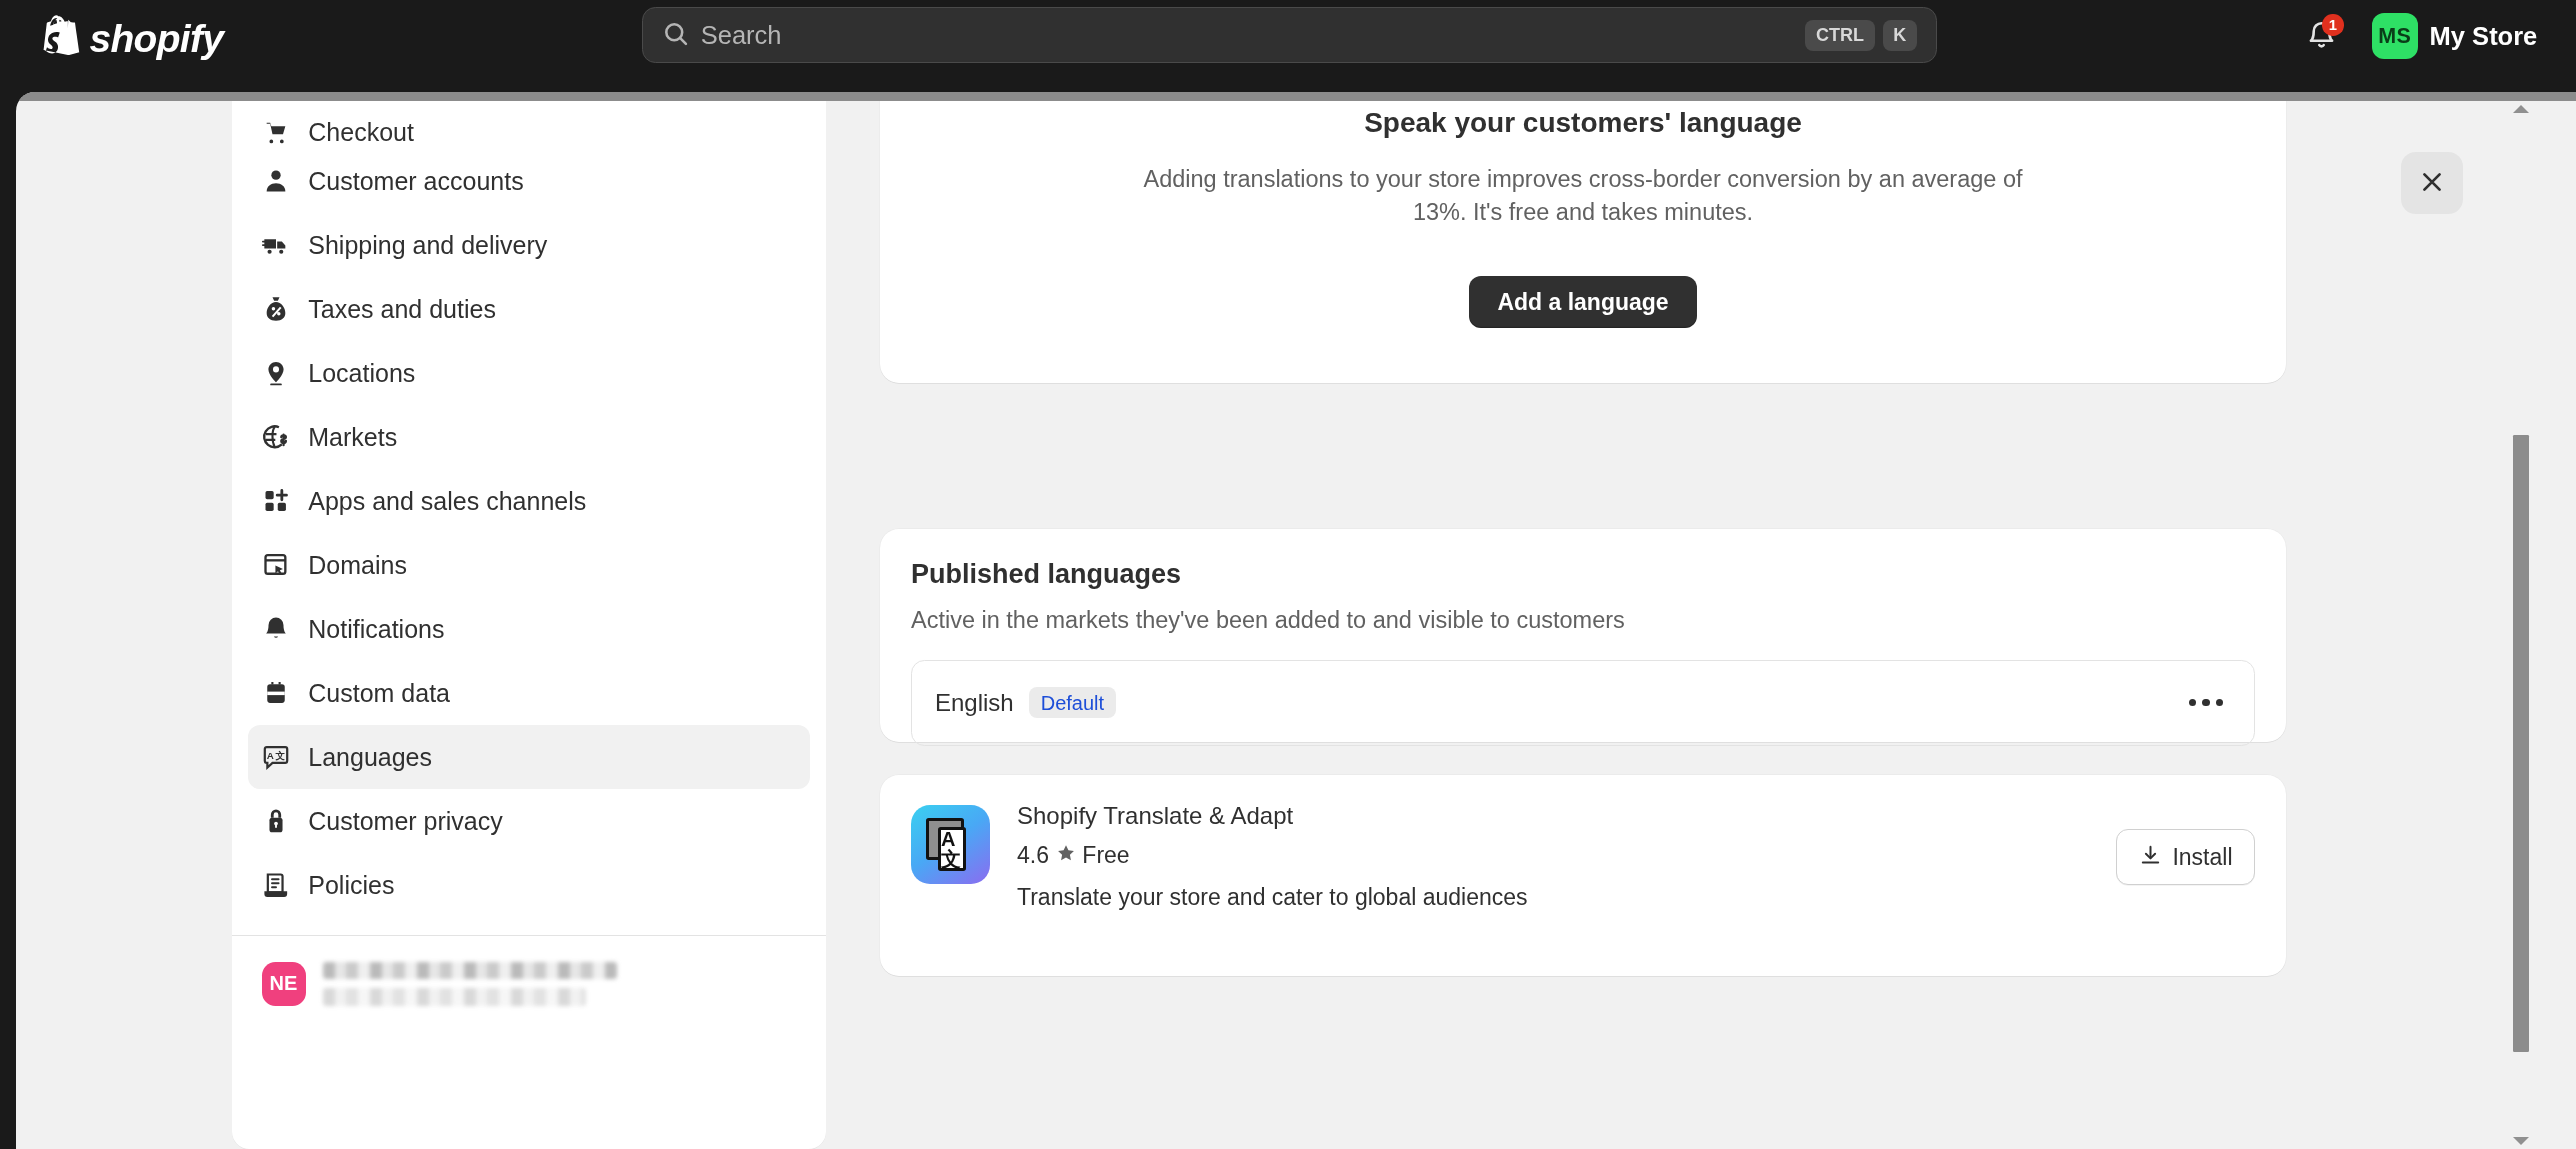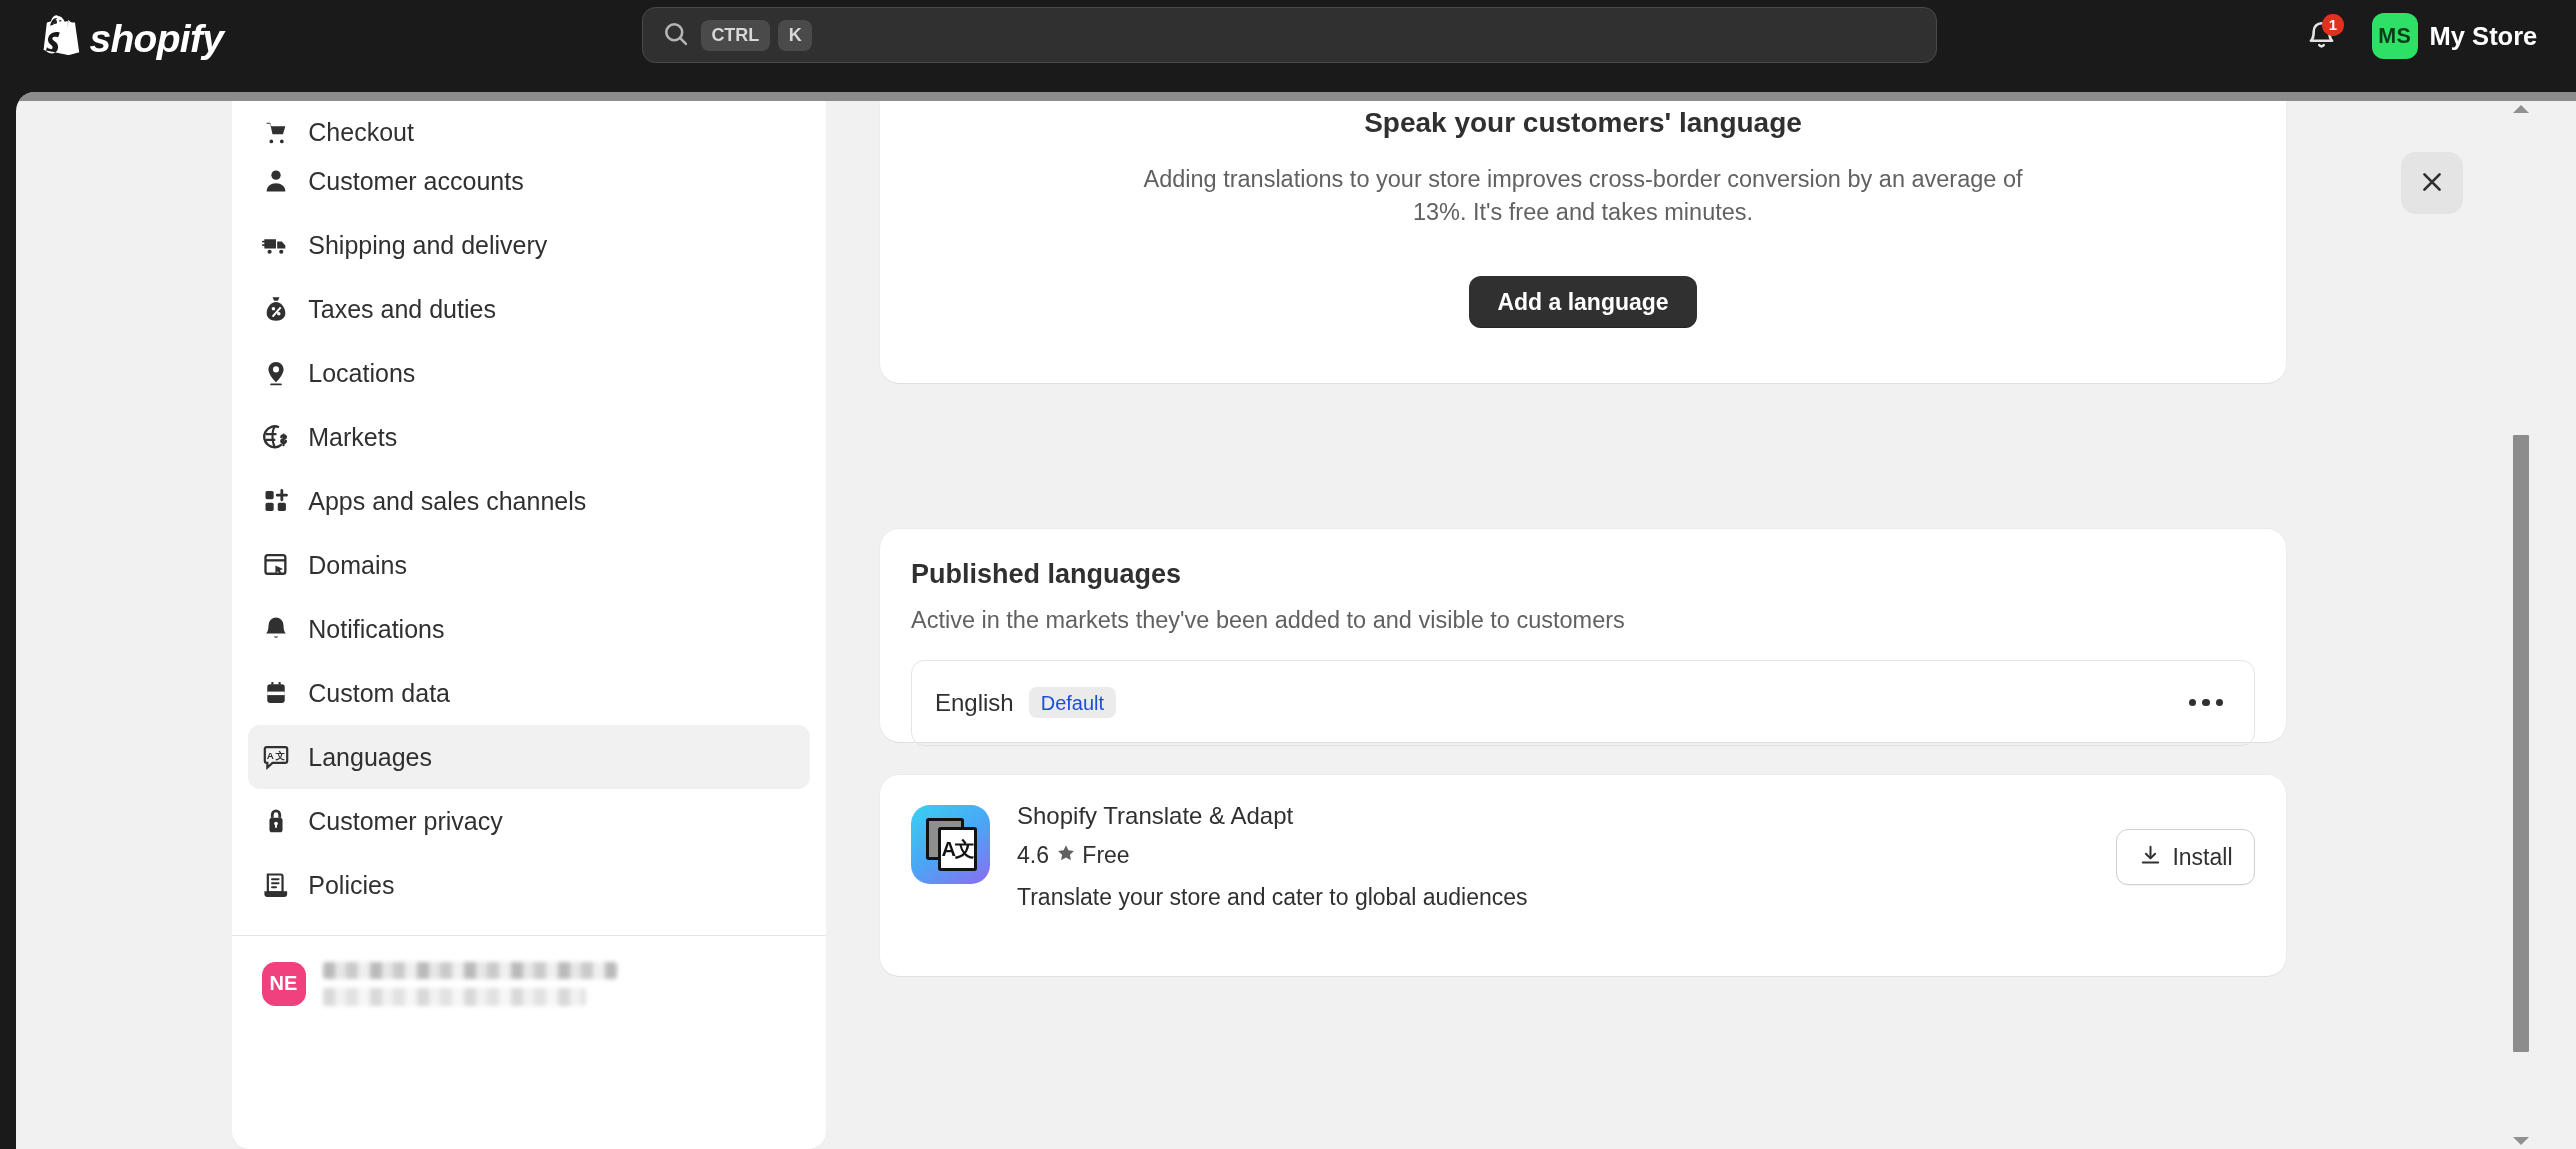--- a/index.html
+++ b/index.html
@@ -355,21 +355,21 @@
     position: absolute;
     left: 14.8px; top: 13.4px;
     width: 38px; height: 42px;
     background: #8f8f8f;
     border: 3.4px solid #121212;
     border-radius: 2.7px;
   }
   .app-icon .sheet-front {
     position: absolute;
     left: 27px; top: 22px;
-    width: 39px; height: 44px;
+    width: 28px; height: 44px;
     background: #ffffff;
     border: 3.4px solid #121212;
     border-radius: 2.7px;
     display: flex; align-items: center; justify-content: center;
     font-size: 20px;
     font-weight: 700;
     color: #121212;
     line-height: 1;
     letter-spacing: -1.3px;
   }
@@ -472,20 +472,21 @@
     <span class="logo-word">shopify</span>
   </div>
 
   <div class="searchbar">
     <span>
       <svg class="search-icon" viewBox="0 0 24 24" fill="none" stroke="#b5b5b5" stroke-width="2.2" stroke-linecap="round">
         <circle cx="10.5" cy="10.5" r="6.8"></circle>
         <line x1="15.6" y1="15.6" x2="20.5" y2="20.5"></line>
       </svg>
     </span>
+    <span class="search-placeholder">Search</span>
     <span class="kbd-group">
       <span class="kbd">CTRL</span>
       <span class="kbd">K</span>
     </span>
   </div>
 
   <div class="topbar-right">
     <div class="bell-btn">
       <span>
         <svg class="bell-icon" viewBox="0 0 24 24" fill="none" stroke="#e3e3e3" stroke-width="2" stroke-linecap="round" stroke-linejoin="round">

